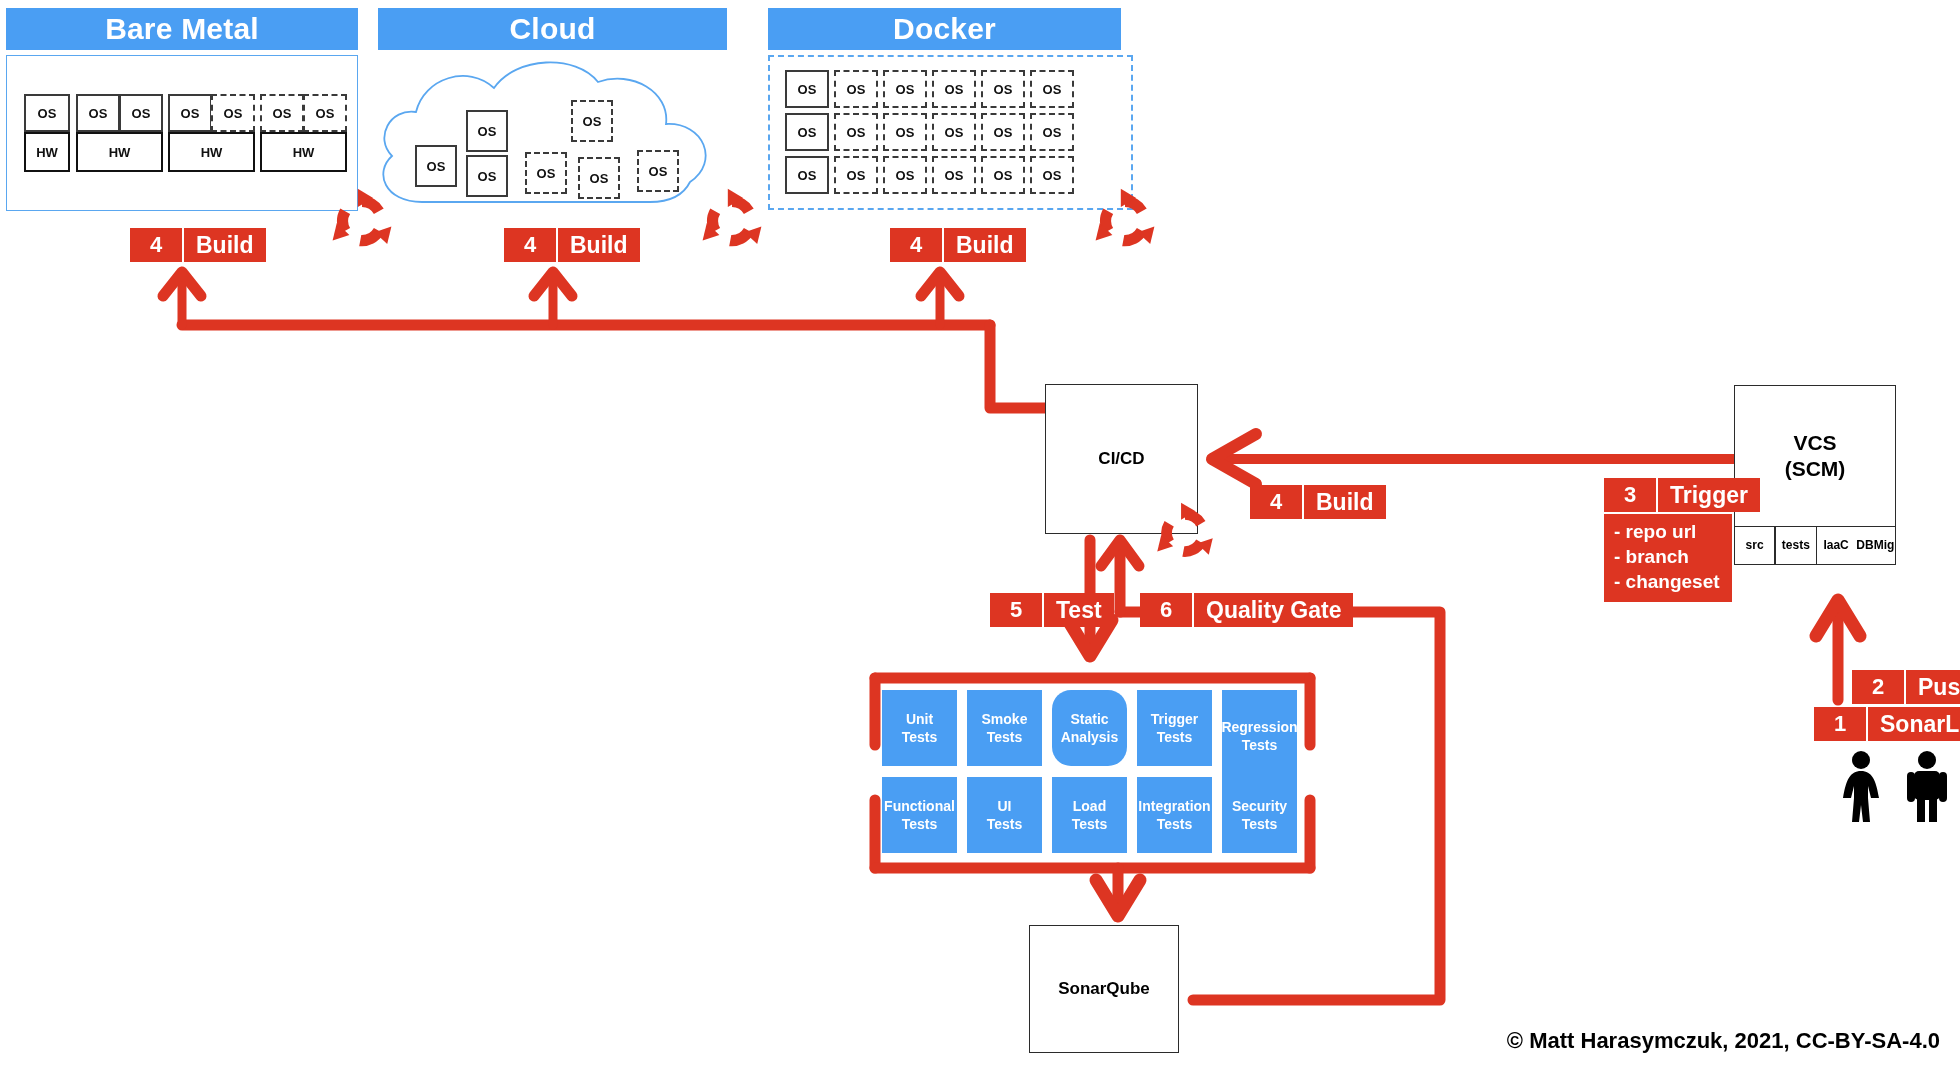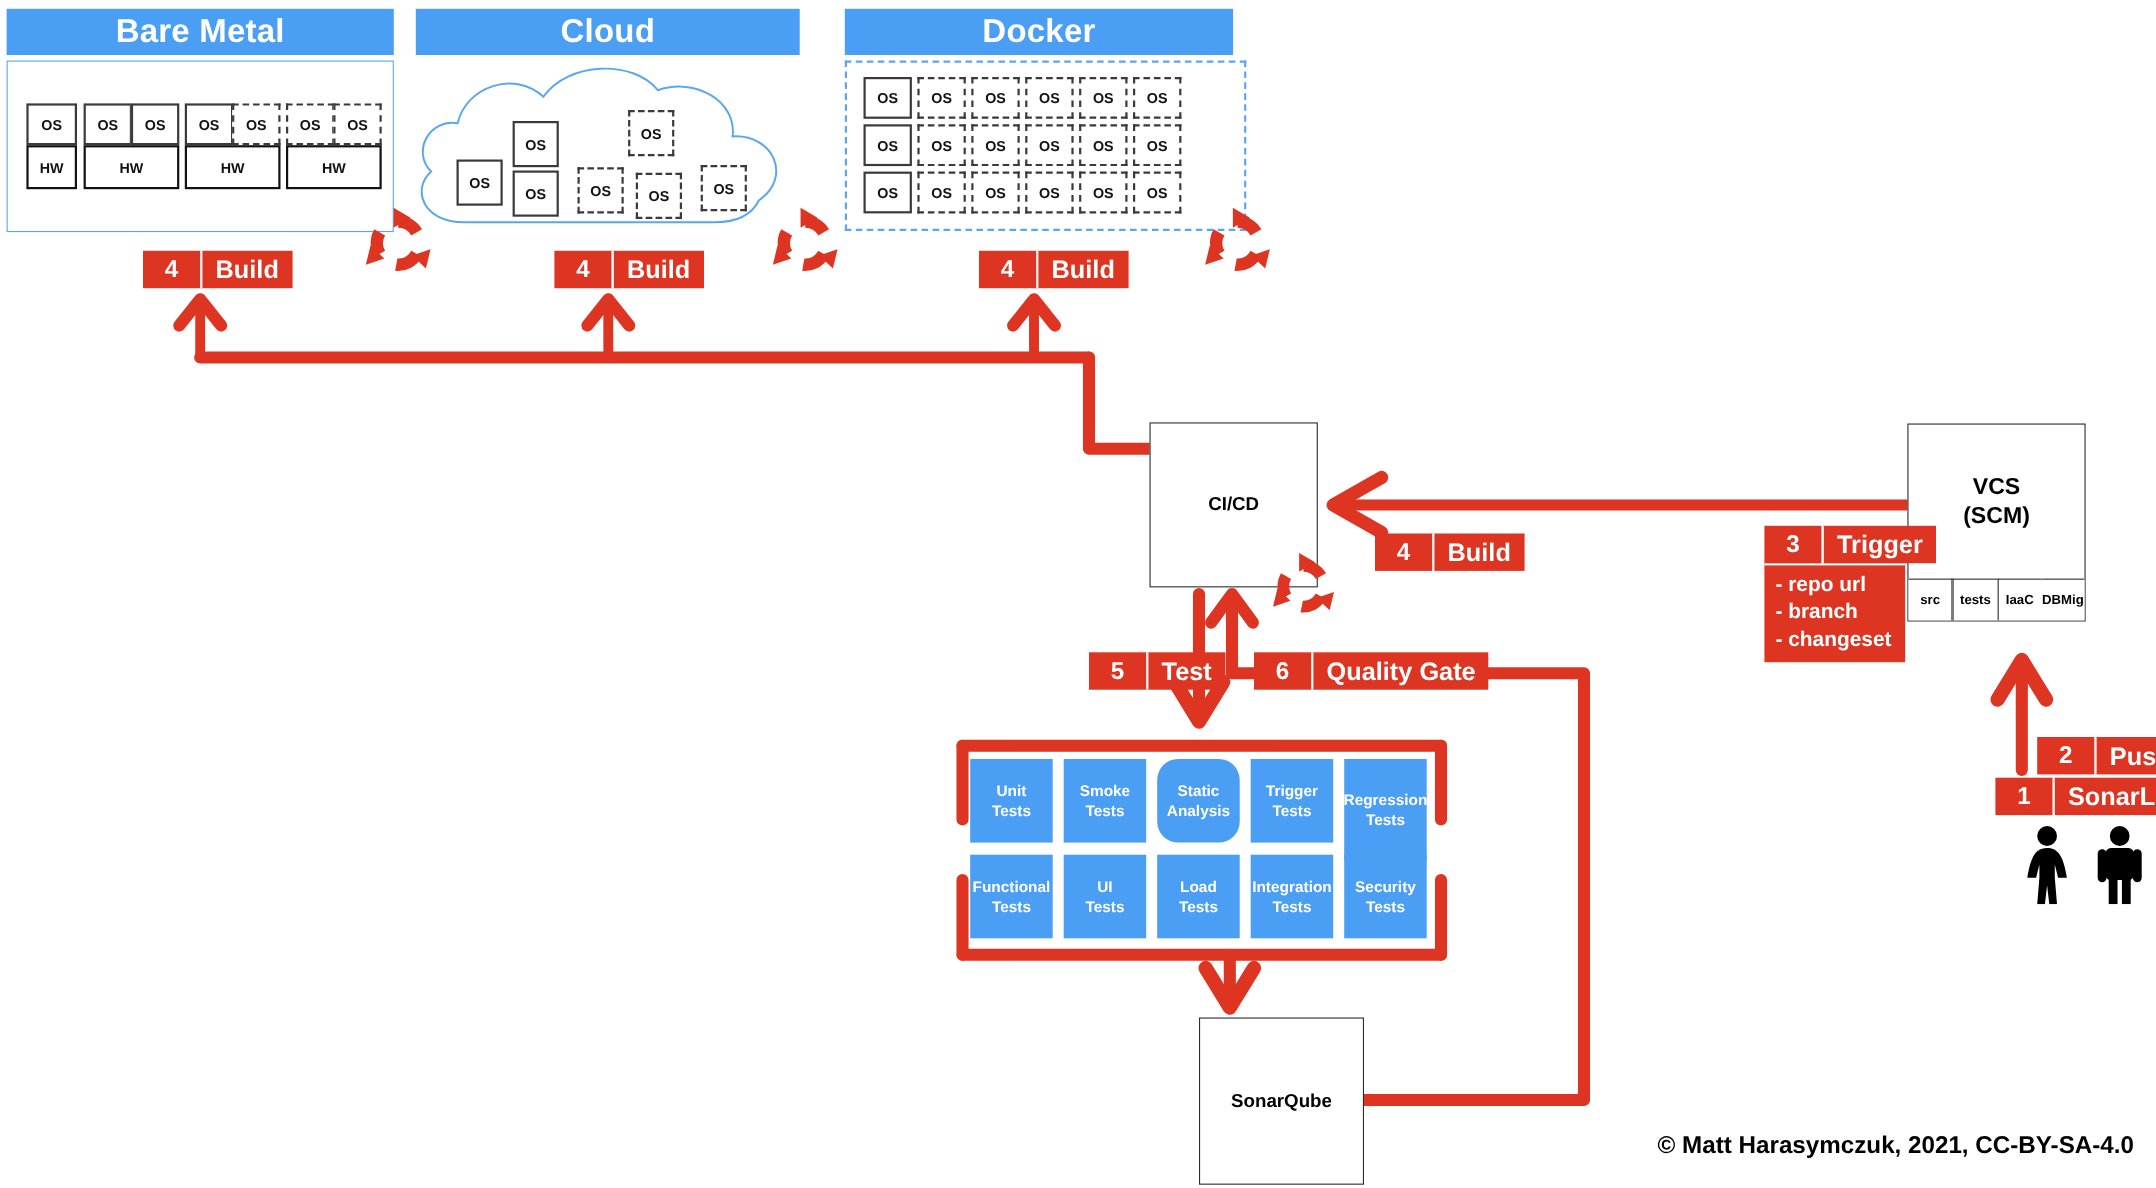--- a/index.html
+++ b/index.html
@@ -405,21 +405,21 @@
     </div>
   <div class="abs test-tile" style="left:1137px;top:777px;width:75px;height:76px;flex-direction:column;">
     <span>Integration</span>
     <span>Tests</span>
     </div>
   <div class="abs test-tile" style="left:1222px;top:777px;width:75px;height:76px;flex-direction:column;">
     <span>Security</span>
     <span>Tests</span>
     </div>
 
-  <div class="abs node" style="left:1090px;top:925px;width:150px;height:152px;">
+  <div class="abs node" style="left:1029px;top:925px;width:150px;height:128px;">
     <span>SonarQube</span>
   </div>
 
   <div class="abs footer" style="left:1240px;top:1028px;width:700px;">
     <span>© Matt Harasymczuk, 2021, CC-BY-SA-4.0</span>
   </div>
 
 </div>
 
 </body></html>

